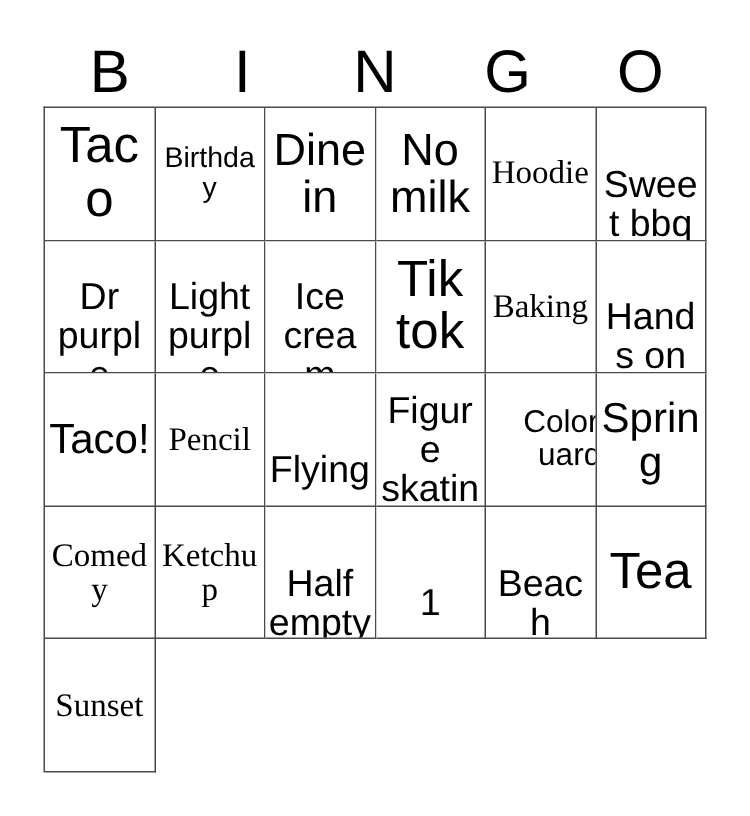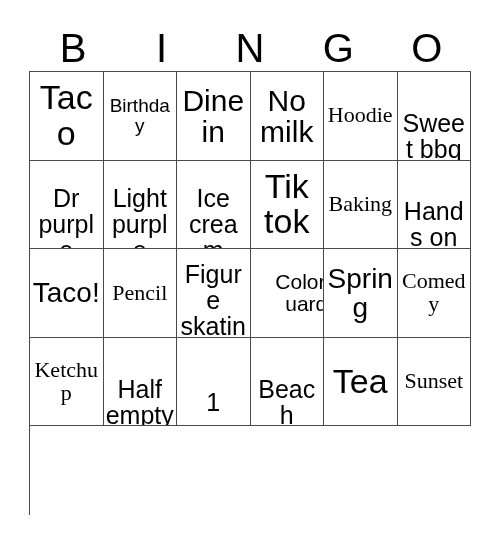--- a/index.html
+++ b/index.html
@@ -146,20 +146,23 @@
     </div>
     <div class="bingo-cell">
       <span class="cell-text sz-md">Hands on</span>
     </div>
     <div class="bingo-cell">
       <span class="cell-text sz-lg">Taco!</span>
     </div>
     <div class="bingo-cell">
       <span class="cell-text sz-sm">Pencil</span>
     </div>
+    <div class="bingo-cell">
+      <span class="cell-text sz-md">Flying</span>
+    </div>
 
     <div class="bingo-cell">
       <span class="cell-text sz-md">Figure skating</span>
     </div>
     <div class="bingo-cell">
       <span class="cell-text sz-xxs">Colorguard</span>
     </div>
     <div class="bingo-cell">
       <span class="cell-text sz-lg">Spring</span>
     </div>

